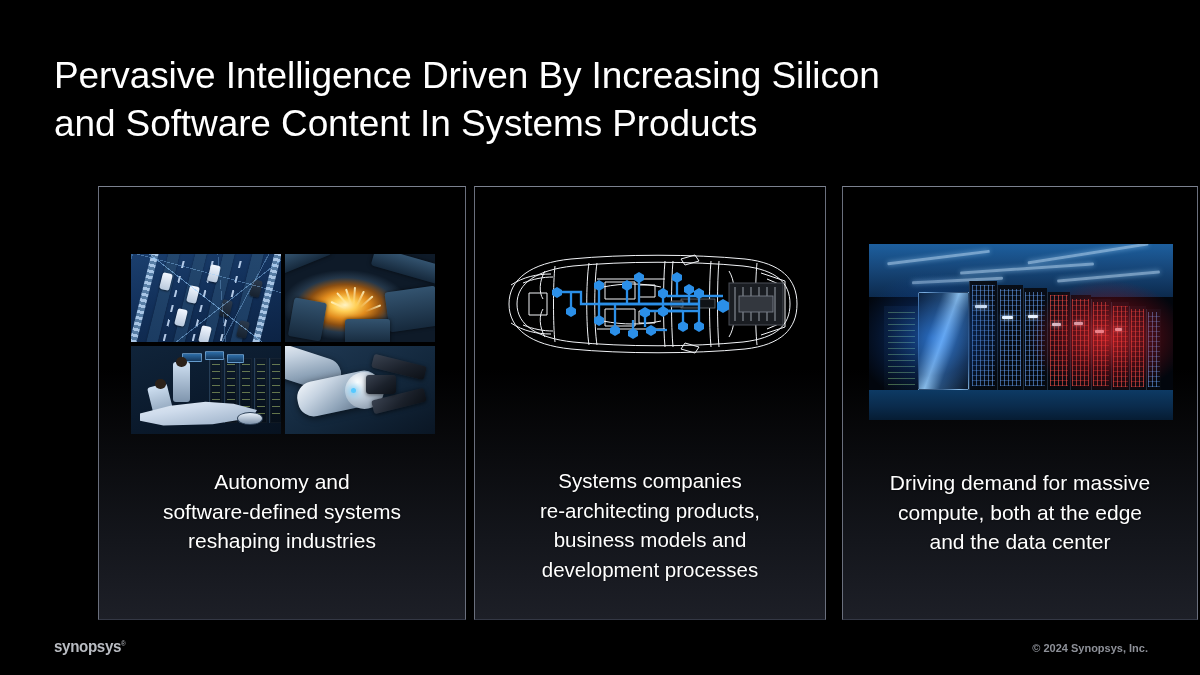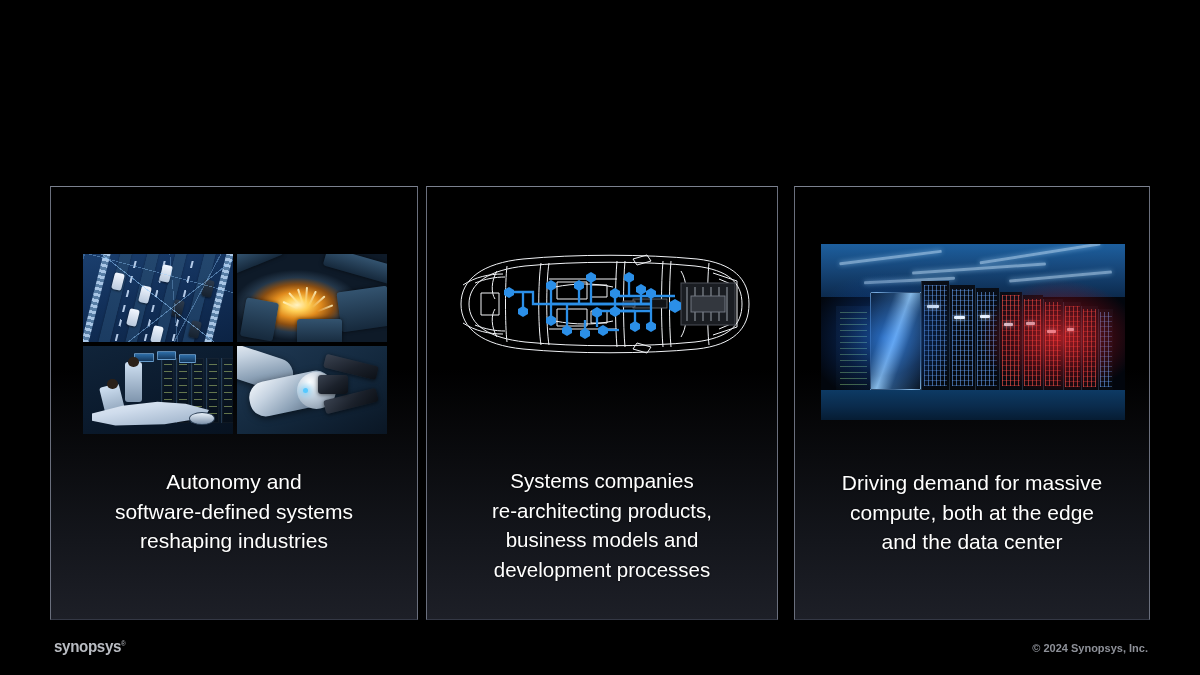--- a/index.html
+++ b/index.html
@@ -16,21 +16,21 @@
     font-weight:400; letter-spacing:-0.1px; white-space:pre-line;
   }
 
   
   .panels { position:absolute; left:50px; top:186px; width:1100px; height:434px; }
   .panel {
     position:absolute; top:0; height:434px;
     background:linear-gradient(to bottom, #000000 0%, #000000 42%, #0a0b0e 62%, #14161c 82%, #1d1f27 100%);
     border:1px solid #6a6f7d;
     border-top-color:#7b818f; border-left-color:#6a6f7d;
-    border-right-color:#6a6f7d; border-bottom-color:#343845;
+    border-right-color:#6a6f7d; border-bottom-color:#343845;margin-left:48px;
   }
   #panel-1 { left:0px;   width:368px; }
   #panel-2 { left:376px; width:352px; }
   #panel-3 { left:744px; width:356px; }
 
   
   .caption {
     position:absolute; left:6px; right:6px; top:280px;
     text-align:center; color:#ffffff;
     font-size:21px; line-height:29.5px; font-weight:400;
@@ -229,20 +229,22 @@
   .copyright {
     position:absolute; right:52px; bottom:21px;
     color:#8e9199; font-size:11px; font-weight:700;
   }
 </style>
 </head>
 <body>
 
 <div class="slide">
 
+  <h1 class="title">Pervasive Intelligence Driven By Increasing Silicon
+and Software Content In Systems Products</h1>
 
   <div class="panels">
 
     <div class="panel" id="panel-1">
 
       <div class="photo-grid">
 
         <div class="photo ph-highway">
           <div class="rail" style="left:6%;"></div>
           <div class="lane" style="left:17%;"></div>

